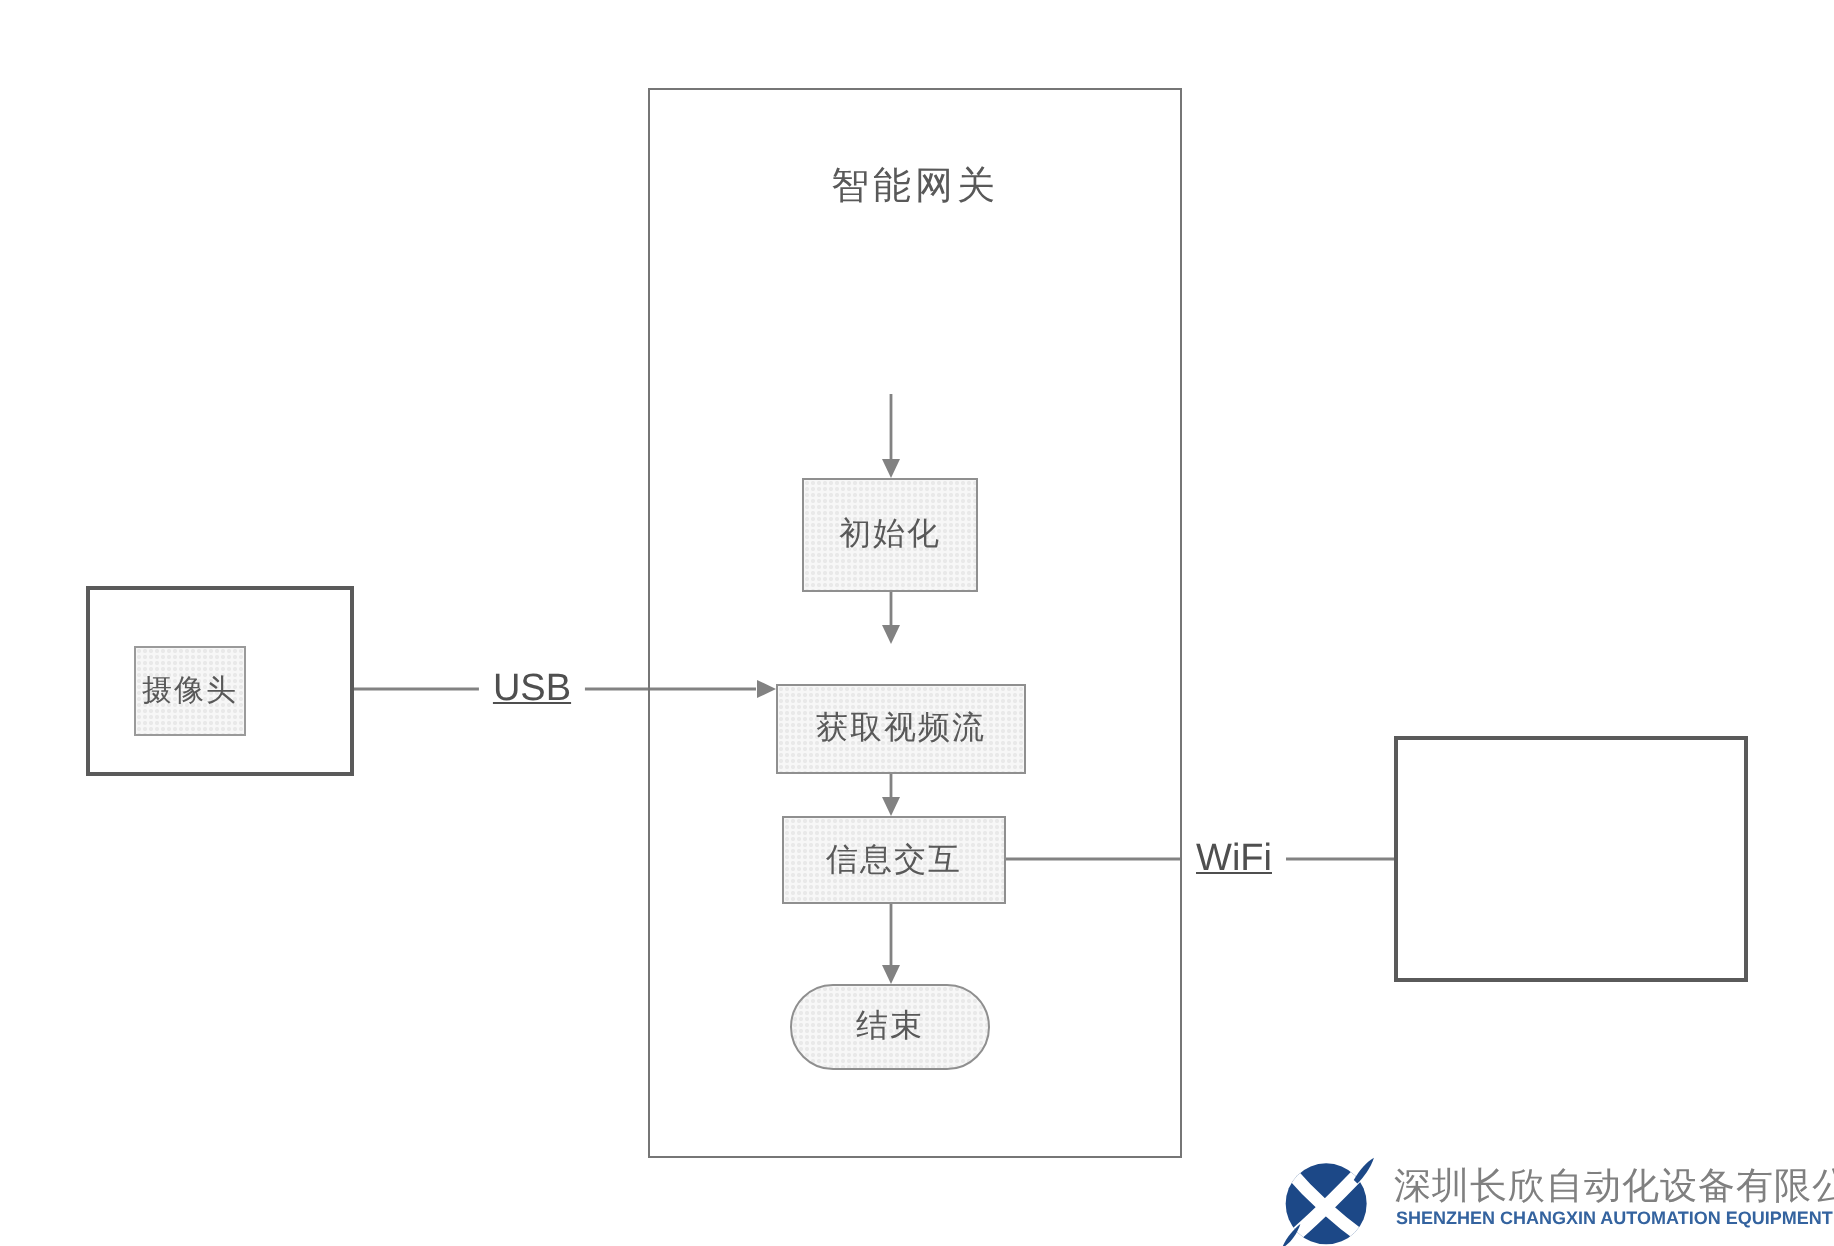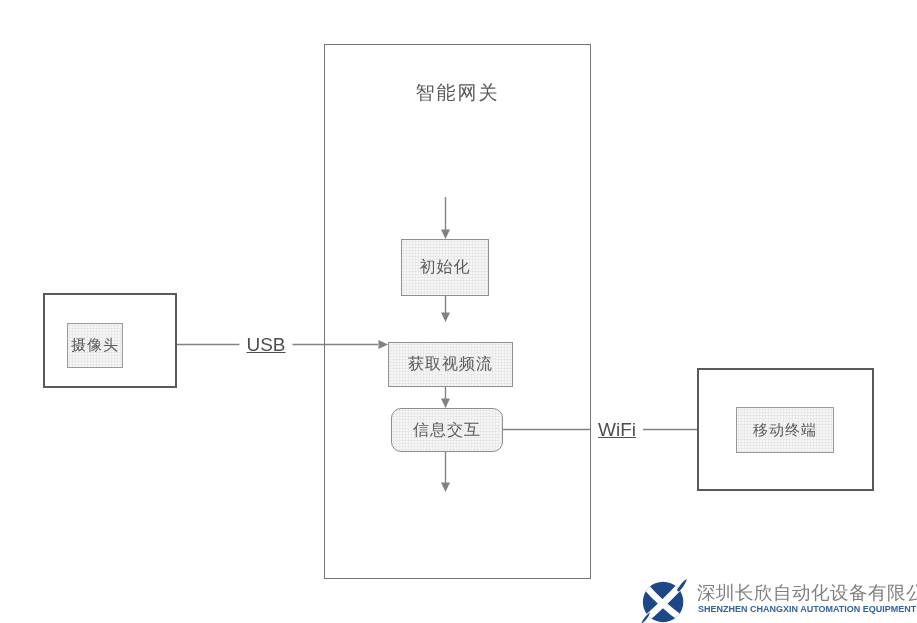--- a/index.html
+++ b/index.html
@@ -28,21 +28,21 @@
     position:absolute; display:flex; align-items:center; justify-content:center;
     font-size:16px; color:#595959; letter-spacing:1px;
     border:1.4px solid #8f8f8f;
     background-color:#f7f7f7;
     background-image:radial-gradient(rgba(0,0,0,0.055) 1px, transparent 1.1px);
     background-size:3px 3px;
   }
   .node-start    { left:396px; top:153px; width:98px;  height:44px; border-radius:22px; }
   .node-init     { left:401px; top:239px; width:88px;  height:57px; }
   .node-capture  { left:388px; top:322px; width:125px; height:45px;margin-top:20px; }
-  .node-exchange { left:391px; top:408px; width:112px; height:44px; border-radius:10px; }
+  .node-exchange { left:391px; top:408px; width:112px; height:44px; border-radius:0; }
   .node-end      { left:395px; top:492px; width:100px; height:43px; border-radius:22px; }
 
   
   .device-outer {
     position:absolute; border:2px solid #5a5a5a; background:#ffffff;
   }
   .camera-outer { left:43px;  top:293px; width:134px; height:95px; }
   .mobile-outer { left:697px; top:368px; width:177px; height:123px; }
   .device-box {
     position:absolute; display:flex; align-items:center; justify-content:center;
@@ -101,26 +101,26 @@
     <line class="conn-line" x1="503" y1="429.5" x2="727" y2="429.5"></line>
     <polygon class="conn-head" points="736.5,429.5 727,425 727,434"></polygon>
   </svg>
 
   <div class="gateway-box"></div>
   <div class="gateway-title">智能网关</div>
 
   <div class="node node-init">初始化</div>
   <div class="node node-capture">获取视频流</div>
   <div class="node node-exchange">信息交互</div>
+  <div class="node node-end">结束</div>
 
   <div class="device-outer camera-outer"></div>
   <div class="device-box camera-box">摄像头</div>
 
   <div class="device-outer mobile-outer"></div>
-  <div class="device-box mobile-box">移动终端</div>
 
   <div class="conn-label usb-label">USB</div>
   <div class="conn-label wifi-label">WiFi</div>
 
   <div class="footer">
     <svg class="logo-mark" viewBox="0 0 50 50">
       <defs>
         <clipPath id="logoCircleClip">
             <circle cx="24" cy="26" r="22"></circle>
           </clipPath>

